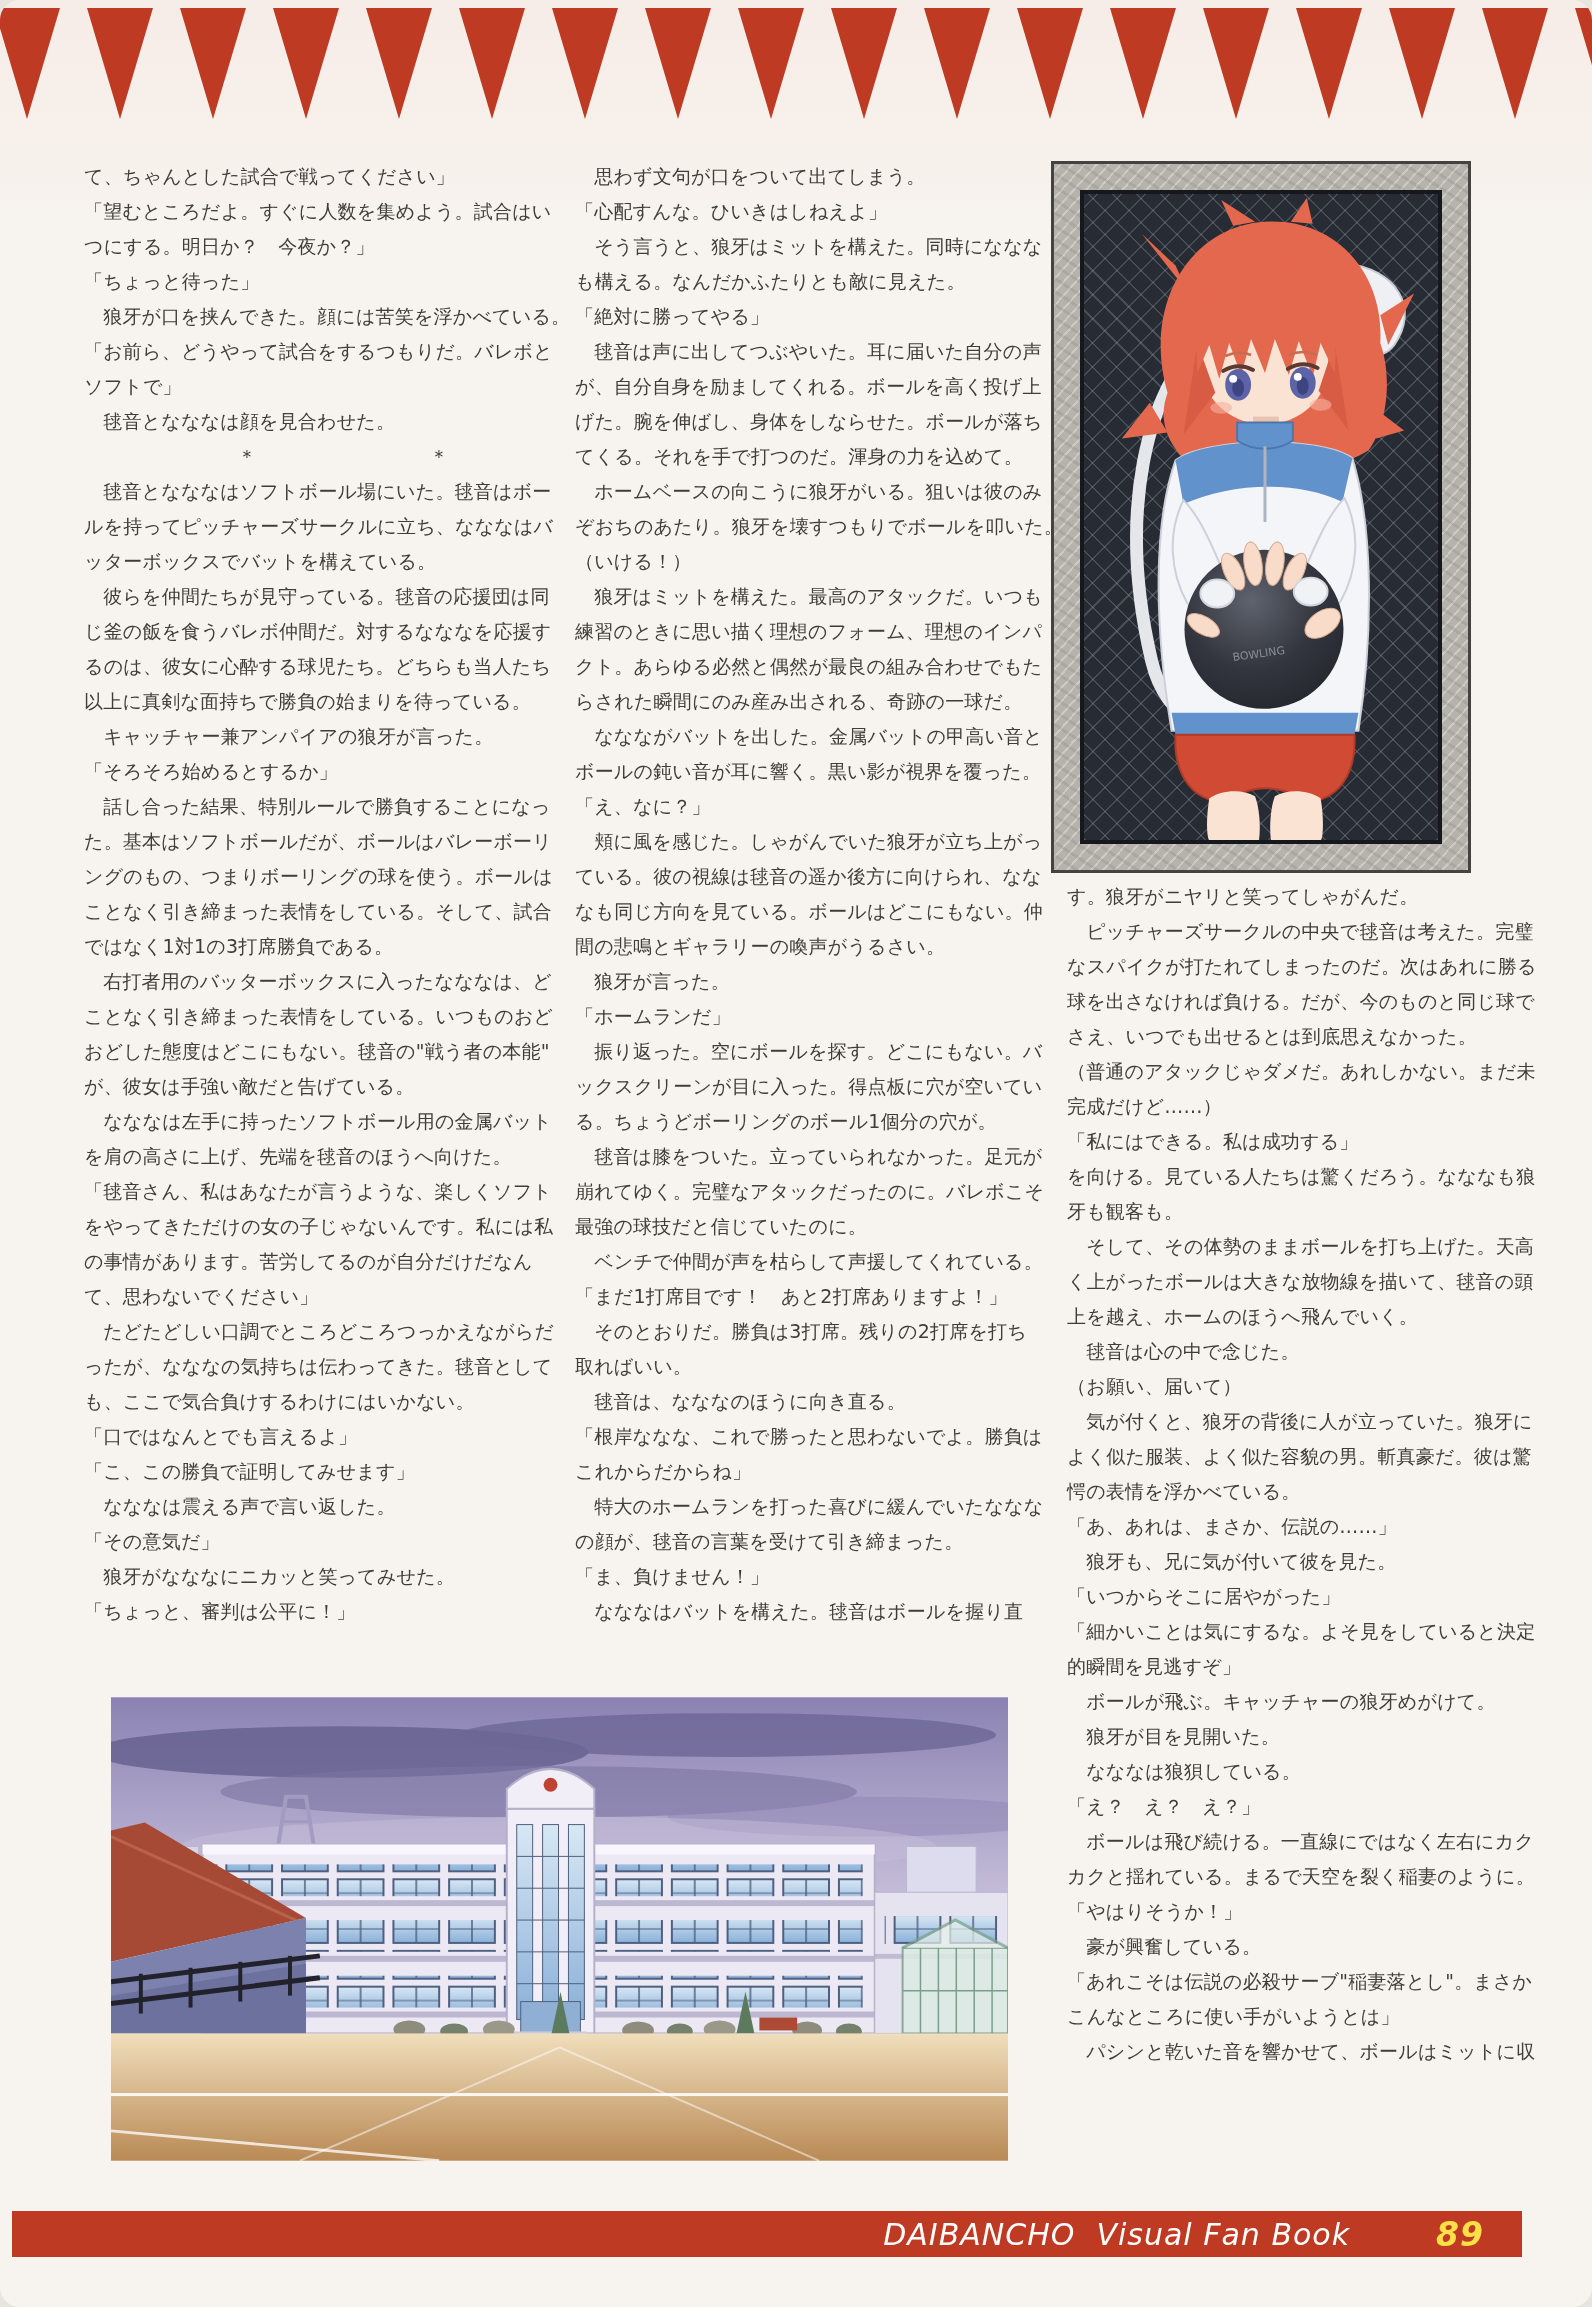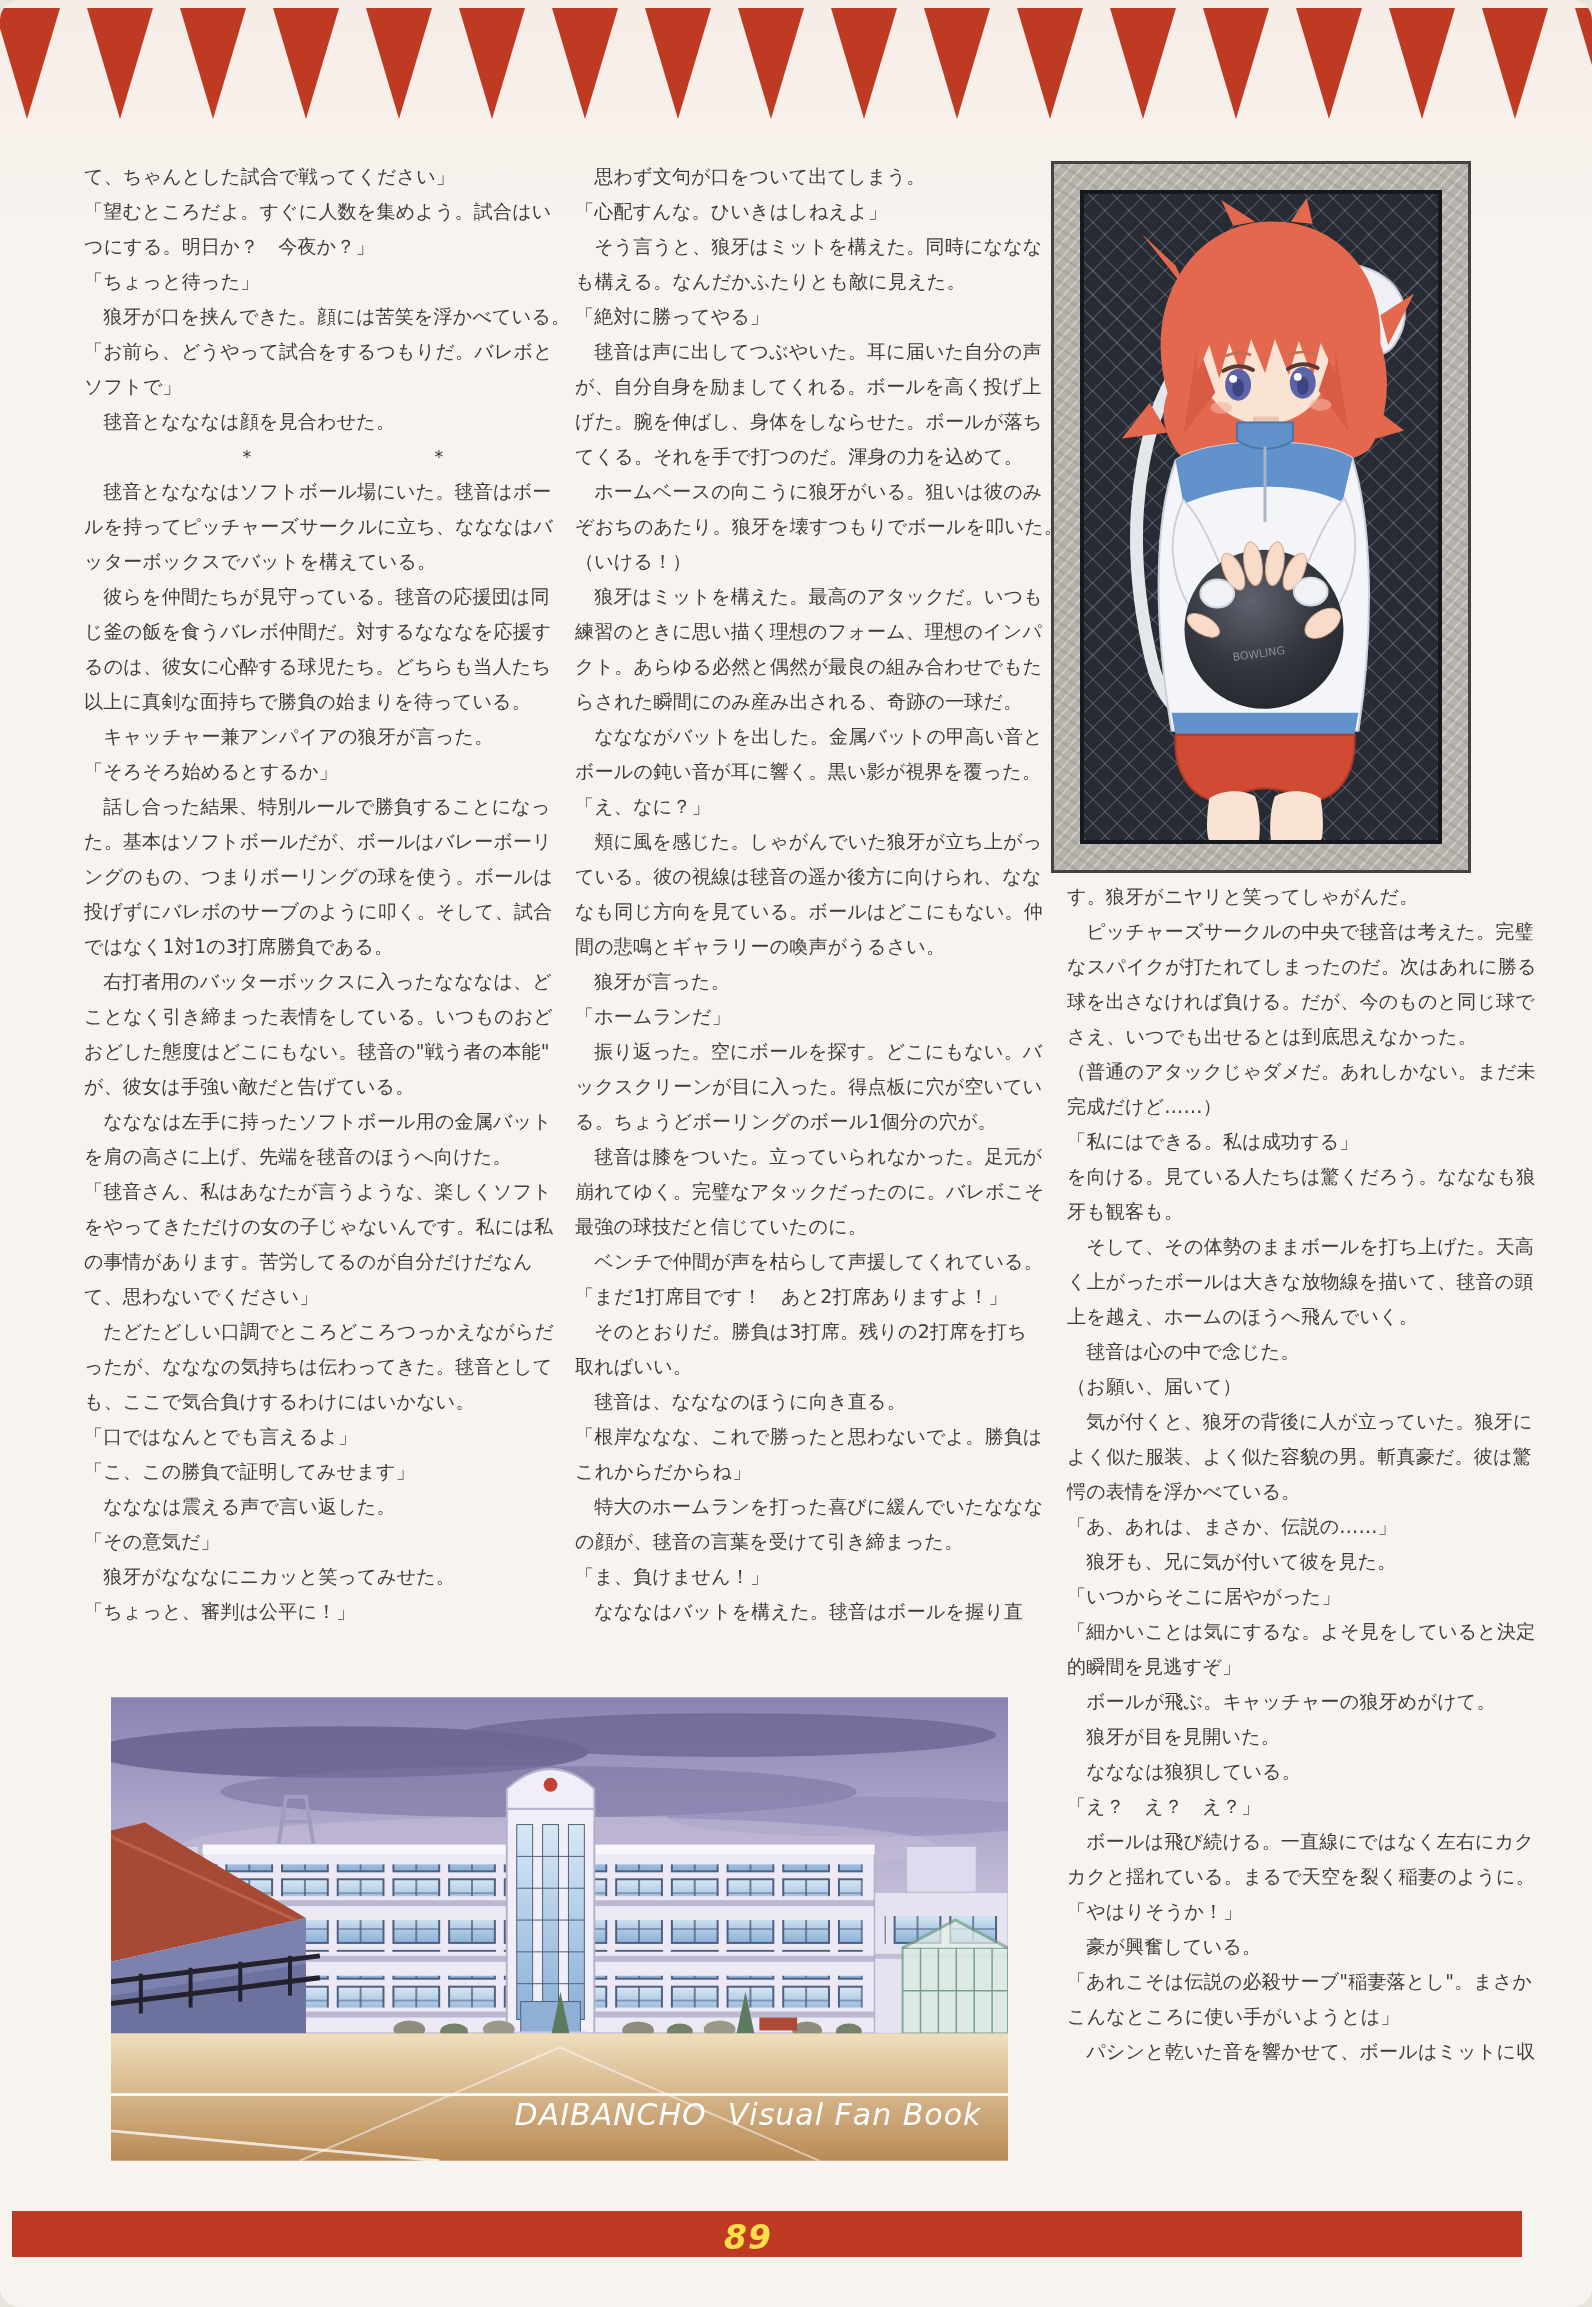--- a/index.html
+++ b/index.html
@@ -69,21 +69,21 @@
     position:absolute;left:111px;top:1697px;width:897px;height:464px;
     overflow:hidden;
   }
   .school svg{display:block;}
 
   
   .footer-bar{
     position:absolute;left:12px;top:2211px;width:1510px;height:46px;
     background:var(--accent-red,#bf3a22);
     display:flex;align-items:center;justify-content:flex-end;
-    gap:86px;padding-right:38px;box-sizing:border-box;flex-direction:column;
+    gap:86px;padding-right:38px;box-sizing:border-box;
   }
   .footer-title{
     color:#fff;font-size:30px;font-style:italic;
     letter-spacing:1px;white-space:pre;
   }
   .footer-page{
     color:#fde047;font-size:33px;font-weight:bold;font-style:italic;
     letter-spacing:1px;
   }
 </style>
@@ -128,21 +128,21 @@
       <div class="story-line">ッターボックスでバットを構えている。</div>
       <div class="story-line">　彼らを仲間たちが見守っている。毬音の応援団は同</div>
       <div class="story-line">じ釜の飯を食うバレボ仲間だ。対するなななを応援す</div>
       <div class="story-line">るのは、彼女に心酔する球児たち。どちらも当人たち</div>
       <div class="story-line">以上に真剣な面持ちで勝負の始まりを待っている。</div>
       <div class="story-line">　キャッチャー兼アンパイアの狼牙が言った。</div>
       <div class="story-line">「そろそろ始めるとするか」</div>
       <div class="story-line">　話し合った結果、特別ルールで勝負することになっ</div>
       <div class="story-line">た。基本はソフトボールだが、ボールはバレーボーリ</div>
       <div class="story-line">ングのもの、つまりボーリングの球を使う。ボールは</div>
-      <div class="story-line">投げずにバレボのサーブのように叩く。そして、試合</div>
+      <div class="story-line">ことなく引き締まった表情をしている。そして、試合</div>
       <div class="story-line">ではなく1対1の3打席勝負である。</div>
       <div class="story-line">　右打者用のバッターボックスに入ったなななは、ど</div>
       <div class="story-line">ことなく引き締まった表情をしている。いつものおど</div>
       <div class="story-line">おどした態度はどこにもない。毬音の"戦う者の本能"</div>
       <div class="story-line">が、彼女は手強い敵だと告げている。</div>
       <div class="story-line">　なななは左手に持ったソフトボール用の金属バット</div>
       <div class="story-line">を肩の高さに上げ、先端を毬音のほうへ向けた。</div>
       <div class="story-line">「毬音さん、私はあなたが言うような、楽しくソフト</div>
       <div class="story-line">をやってきただけの女の子じゃないんです。私には私</div>
       <div class="story-line">の事情があります。苦労してるのが自分だけだなん</div>

